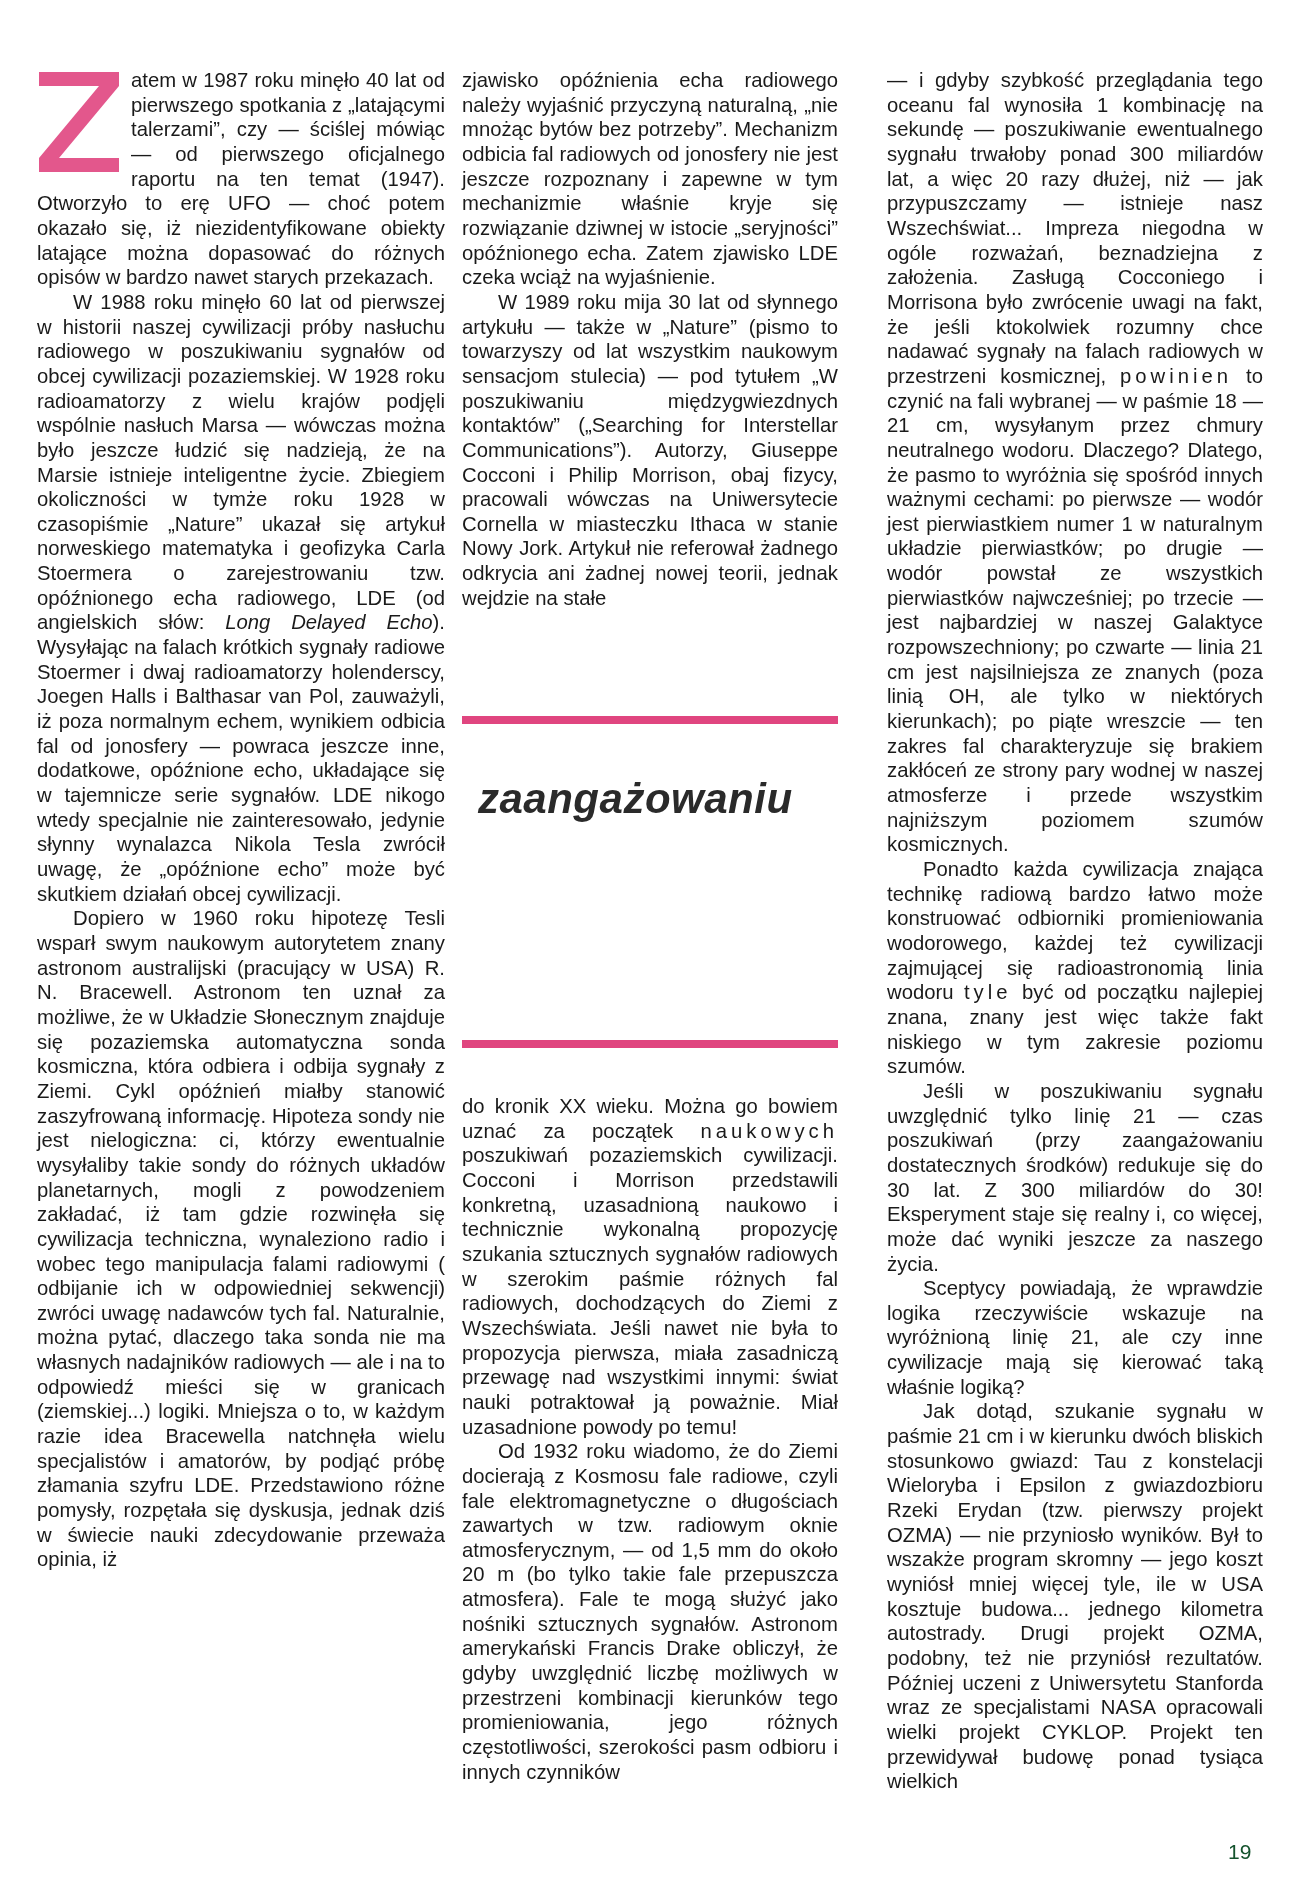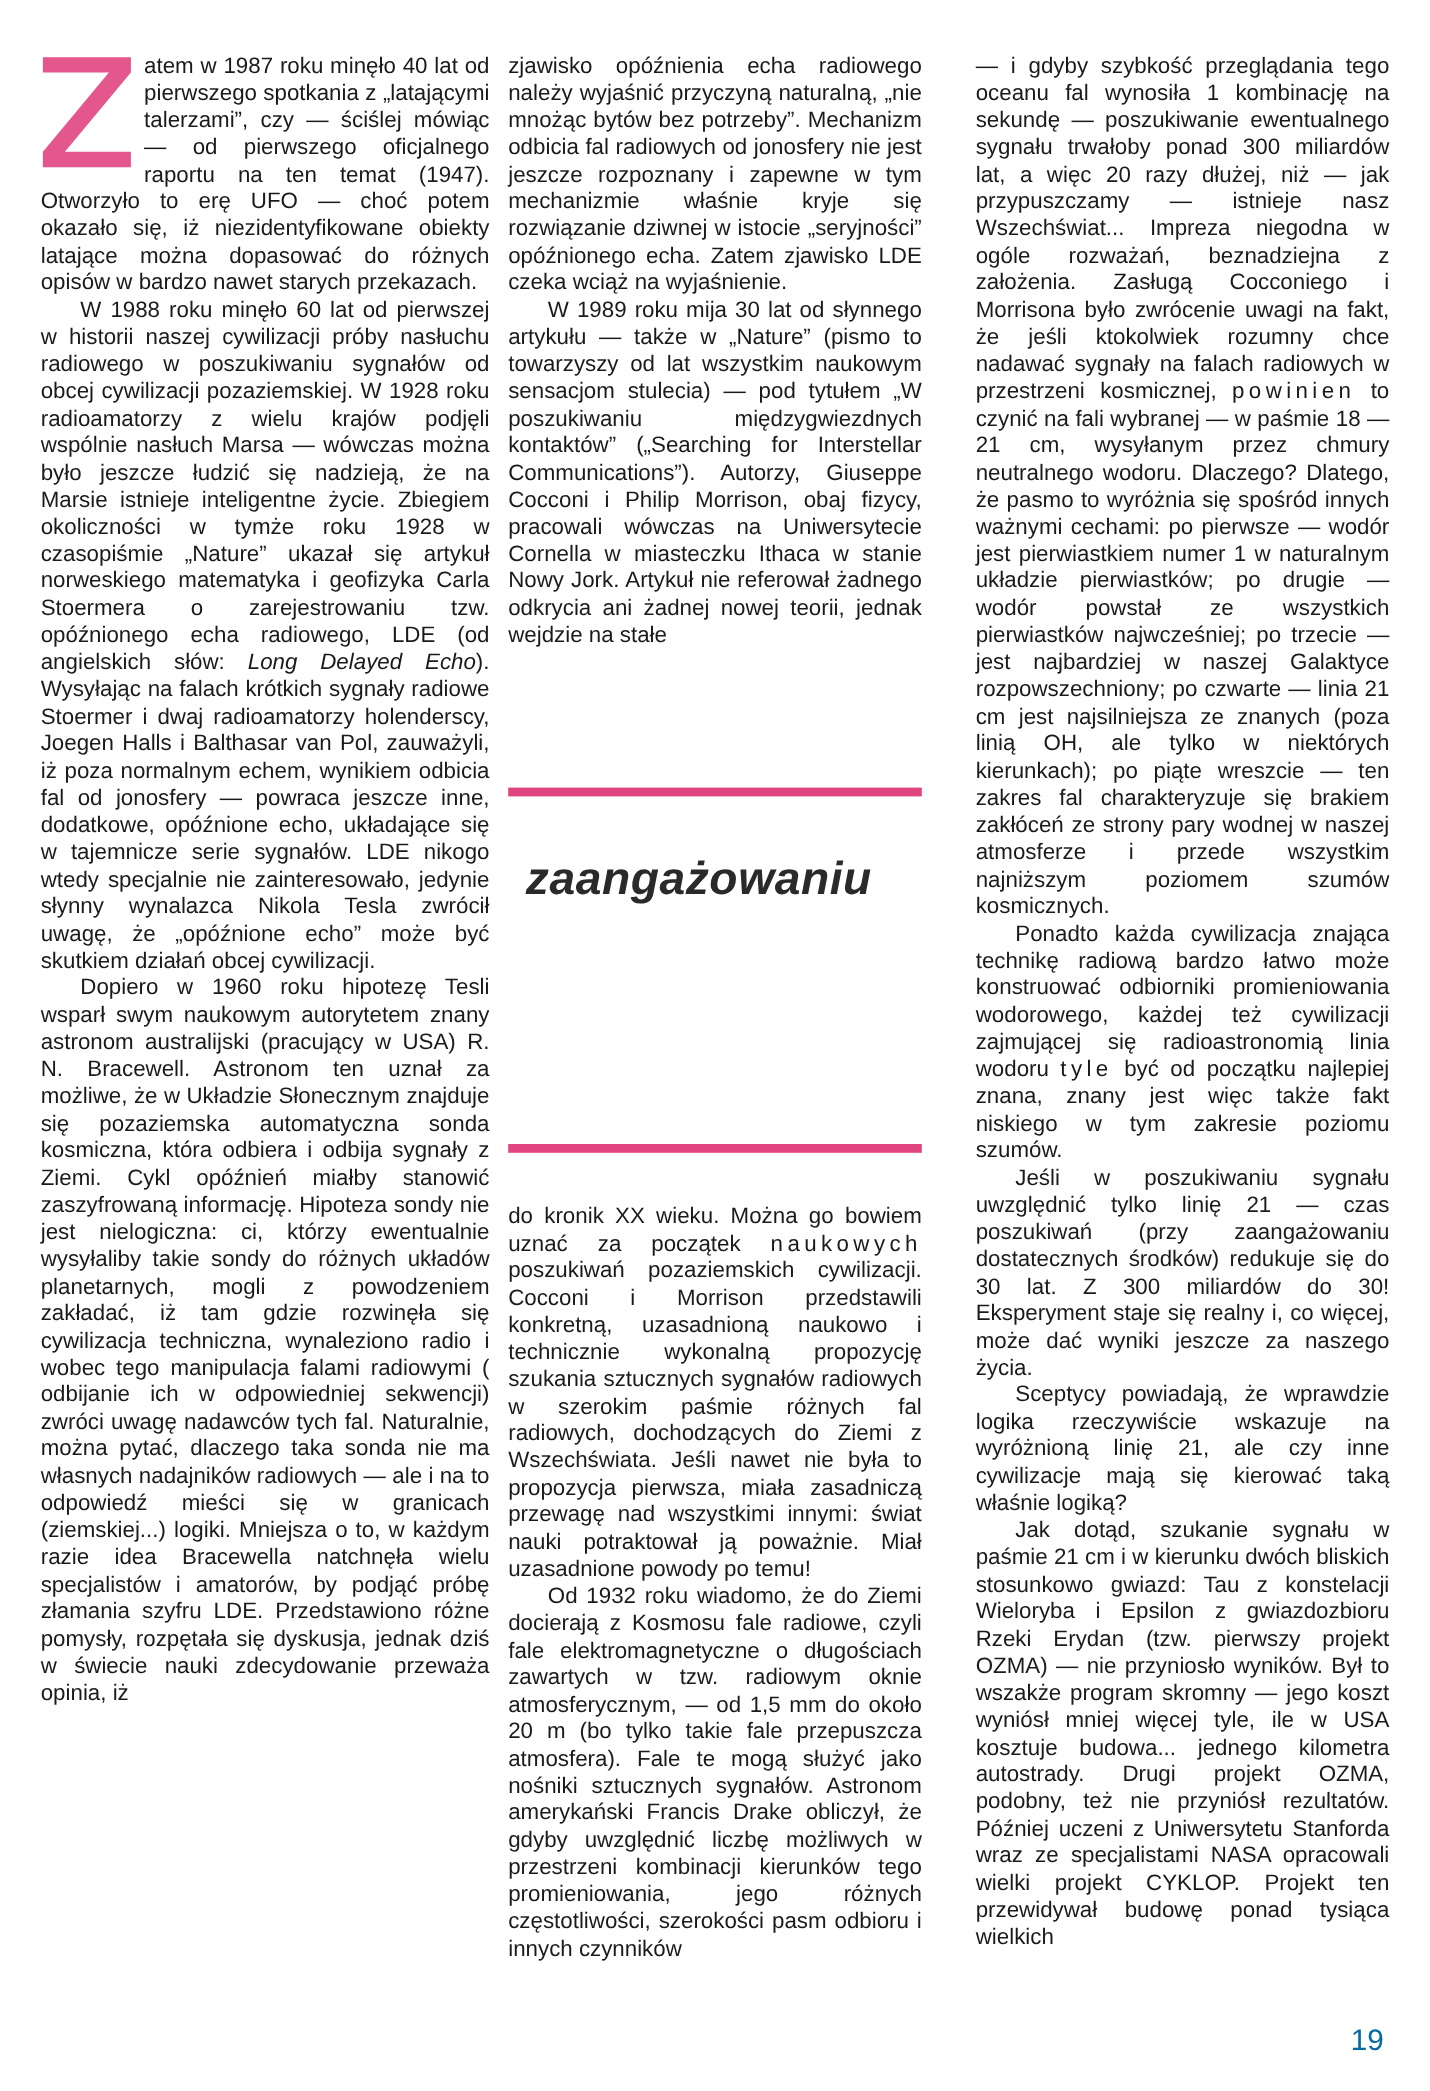--- a/index.html
+++ b/index.html
@@ -1,35 +1,35 @@
 <!DOCTYPE html>
 <html><head>
 <meta charset="utf-8">
 <style>
   html, body { margin: 0; padding: 0; background: #ffffff; }
   body { width: 1300px; height: 1901px; position: relative; overflow: hidden;
          font-family: "Liberation Sans", sans-serif; color: #1a1a1a; }
-  .col { position: absolute; top: 48px; font-size: 20.3px; line-height: 24.65px;
+  .col { position: absolute; top: 68px; font-size: 20.3px; line-height: 24.65px;
          text-align: justify; hyphens: manual; }
   .col p { margin: 0; text-indent: 0; }
   .col p.indent { text-indent: 36px; }
   #col1 { left: 37px; width: 408px; }
   #col2a { left: 462px; width: 376px; }
   #col2b { left: 462px; width: 376px; top: 1094px; }
   #col3 { left: 887px; width: 376px; }
   .dropcap { float: left; width: 88px; height: 104px; margin: 2px 8px 0 -2px; position: relative; }
   .dropcap svg { display: block; }
   .rule { position: absolute; left: 462px; width: 376px; height: 8px; background: #e0457f; }
   #rule-top { top: 716px; }
   #rule-bottom { top: 1040px; }
   .headline { position: absolute; left: 478px; top: 770px; width: 360px;
               font-family: "Liberation Sans", sans-serif; font-weight: bold; font-style: italic;
               font-size: 42px; line-height: 57px; color: #2a2a2a; letter-spacing: 0.5px; }
   .headline span { display: block; }
-  .page-number { position: absolute; left: 1228px; top: 1840px; font-size: 27px; color: #0369a1; }
+  .page-number { position: absolute; left: 1228px; top: 1840px; font-size: 21px; color: #14532d; }
   .spaced { letter-spacing: 4px; }
   em { font-style: italic; }
 </style>
 </head>
 <body>
 
 <div class="col" id="col1">
   <div class="dropcap">
     <svg width="88" height="104" viewBox="0 0 88 104">
       <polygon points="4,2 84,2 84,16 24,88 84,88 84,102 4,102 4,88 64,16 4,16" fill="#e0457f" opacity="0.9"></polygon>

